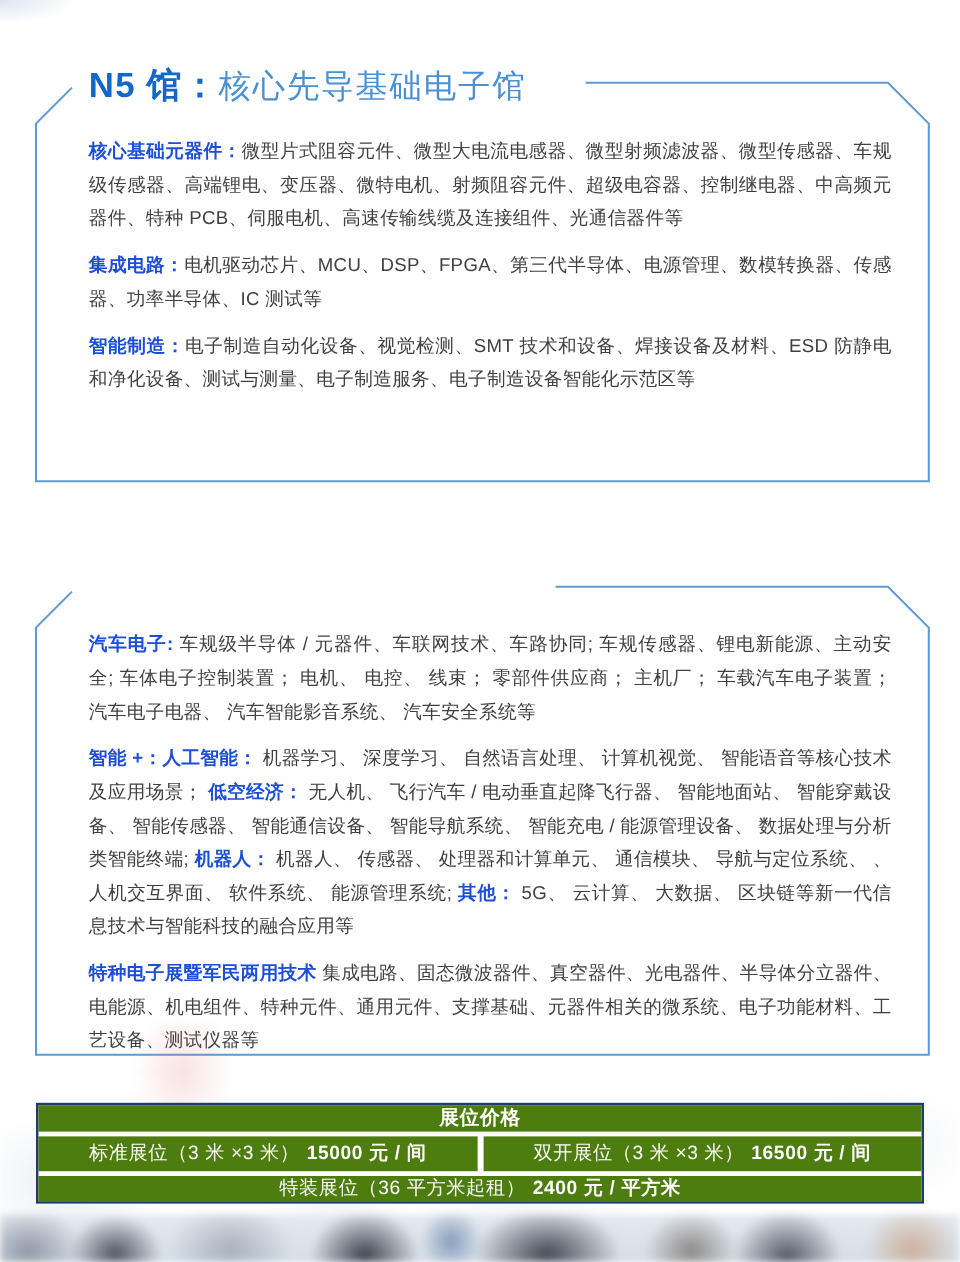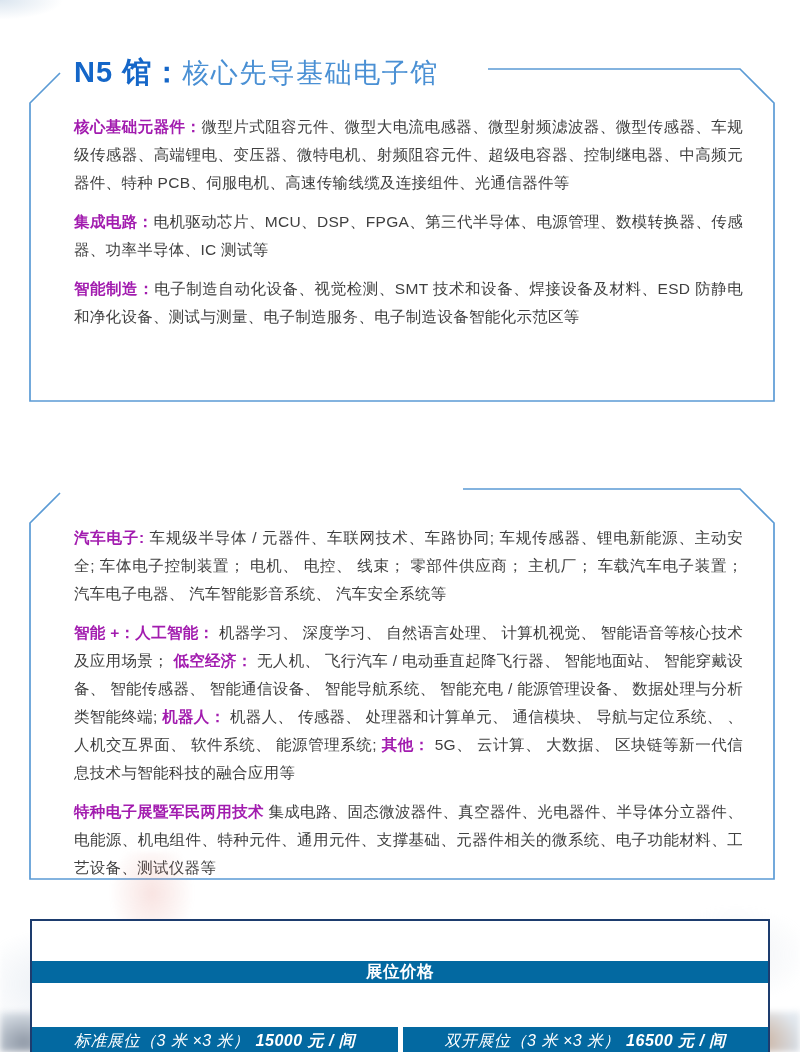--- a/index.html
+++ b/index.html
@@ -25,32 +25,32 @@
   .hall-title .main{
     font-weight:400;font-size:27px;color:#4a90d4;letter-spacing:1.5px;
   }
   .paras{position:absolute;left:46px;right:32px;}
   #n5-card .paras{top:58px;}
   #n4-card .paras{top:52px;}
   .body-para{
     margin:0 0 11px 0;font-size:15.5px;line-height:28px;color:#404040;
     text-align:justify;letter-spacing:.3px;
   }
-  .body-para .bold{font-weight:700;color:#a21caf;}
+  .body-para .bold{font-weight:700;color:#1d4ed8;}
   
   .pricing{
     position:absolute;left:30px;top:919px;width:740px;z-index:3;
     border:2px solid #1d3c6e;background:#ffffff;
     display:flex;flex-direction:column;gap:4px;box-sizing:border-box;
   }
-  .pricing .row{display:flex;gap:5px;font-style:italic;}
+  .pricing .row{display:flex;gap:5px;}
   .pricing .cell{
-    background:#0369a1;color:#ffffff;height:29px;flex:1;
+    background:#4d7c0f;color:#ffffff;height:29px;flex:1;
     display:flex;align-items:center;justify-content:center;
-    font-size:16px;font-weight:500;letter-spacing:.5px;white-space:nowrap;margin-top:40px;
+    font-size:16px;font-weight:500;letter-spacing:.5px;white-space:nowrap;
   }
   .pricing .cell .price{font-weight:700;margin-left:6px;}
   .pricing .header-cell{font-weight:700;font-size:16.5px;}
   
   .faded-photo{
     position:absolute;left:0;top:852px;width:800px;height:165px;z-index:1;pointer-events:none;
     background:
       radial-gradient(ellipse 60px 80px at 19% 25%, rgba(222,118,108,.20), transparent 70%),
       radial-gradient(ellipse 40px 50px at 17% 60%, rgba(222,140,120,.15), transparent 70%),
       radial-gradient(ellipse 120px 80px at 7% 80%, rgba(150,172,200,.20), transparent 70%),

